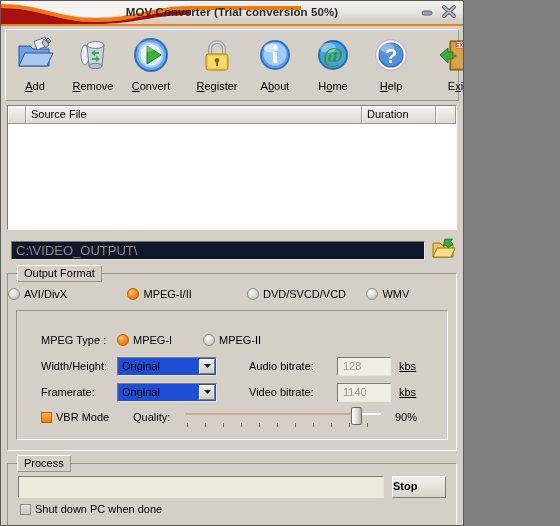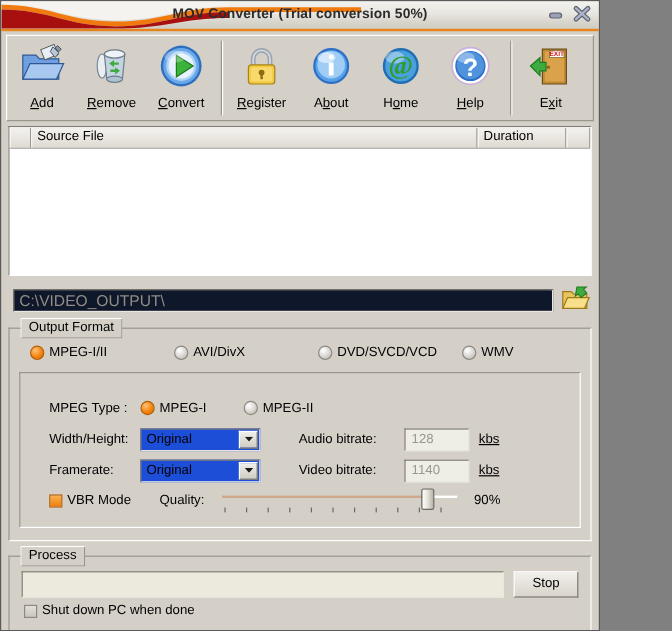--- a/index.html
+++ b/index.html
@@ -8,21 +8,21 @@
     background: #808080;
   }
   body {
     font-family: "Liberation Sans", sans-serif;
     font-size: 11px;
     color: #000;
   }
 
   .window {
     position: relative;
-    width: 500px;
+    width: 464px;
     height: 526px;
     box-sizing: border-box;
     background: #d4d0c8;
     border: 1px solid #5a5a5a;
     overflow: hidden;
   }
 
   
   .titlebar {
     position: relative;
@@ -356,23 +356,23 @@
     height: 22px;
     margin-left: 8px;
     box-sizing: border-box;
     background: linear-gradient(to bottom, #f2f0ea, #d8d4cc);
     border: 1px solid #ffffff;
     border-right-color: #7f7b73;
     border-bottom-color: #7f7b73;
     font-size: 11px;
     font-family: "Liberation Sans", sans-serif;
     line-height: 19px;
-    text-align: center;
     cursor: default;
     color: #000;
+    font-weight: bold;
   }
   .proc-row {
     display: flex;
     align-items: center;
     padding: 12px 10px 0 10px;
   }
   .shut-row {
     padding: 5px 0 10px 12px;
   }
 </style>
@@ -554,26 +554,26 @@
         </svg>
       </span>
     </div>
   </div>
 
   <div class="groupbox">
     <div class="gb-title">Output Format</div>
 
     <div class="fmt-row">
       <label class="opt">
+        <span class="radio"></span>
+        <span>AVI/DivX</span>
+      </label>
+      <label class="opt">
         <span class="radio on"></span>
         <span>MPEG-I/II</span>
-      </label>
-      <label class="opt">
-        <span class="radio"></span>
-        <span>AVI/DivX</span>
       </label>
       <label class="opt">
         <span class="radio"></span>
         <span>DVD/SVCD/VCD</span>
       </label>
       <label class="opt">
         <span class="radio"></span>
         <span>WMV</span>
       </label>
     </div>

